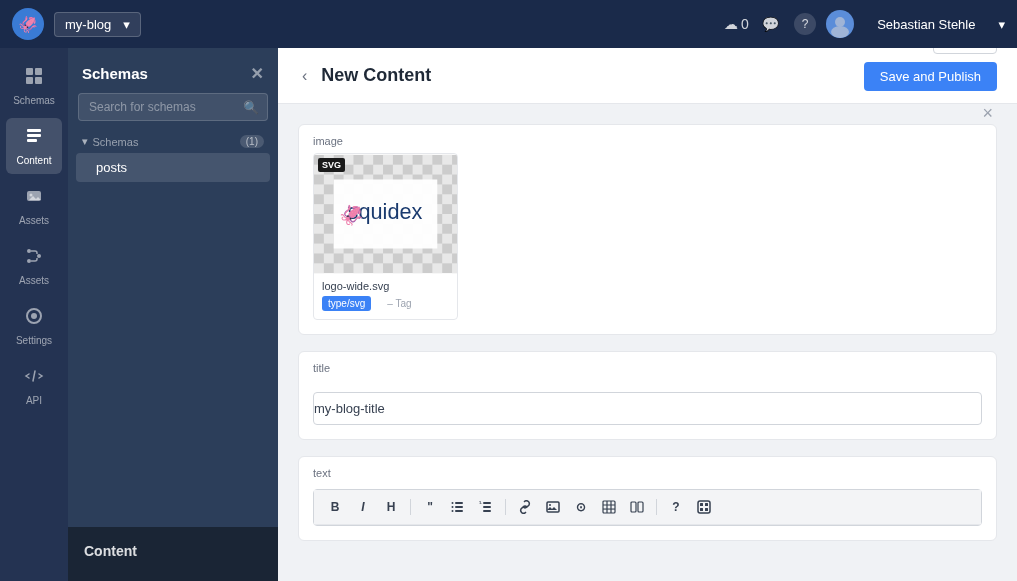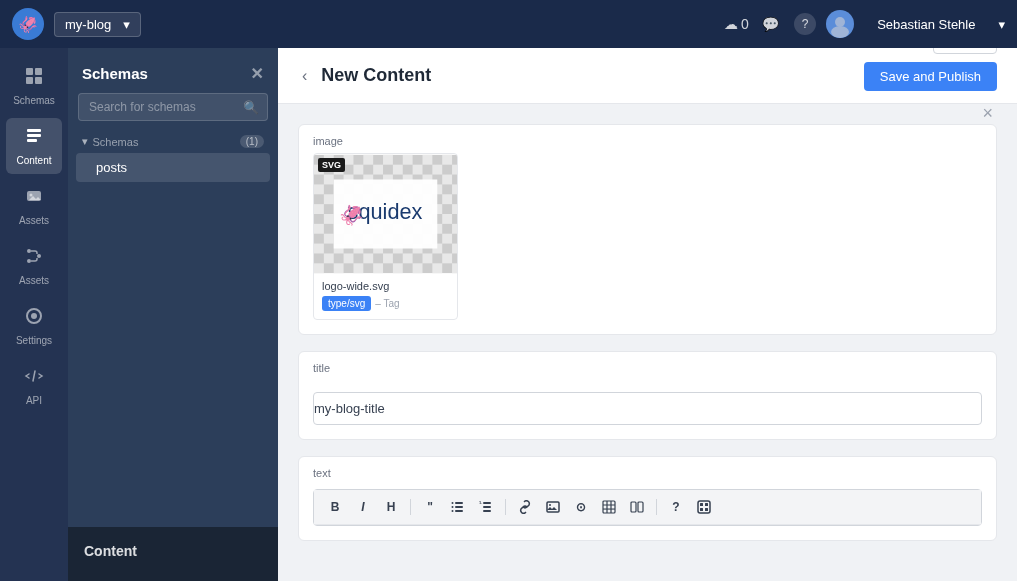--- a/index.html
+++ b/index.html
@@ -280,21 +280,21 @@
       position: relative;
       overflow: hidden;
     }
     .image-filename {
       padding: 6px 8px 2px;
       font-size: 11px;
       color: #374151;
     }
     .image-tags {
       padding: 2px 8px 8px;
-      display: flex; align-items: center; gap: 4px;
+      display: flex; align-items: center; gap: 16px;
     }
     .tag-badge {
       background: #3b82f6;
       color: white;
       font-size: 10px;
       padding: 2px 6px;
       border-radius: 3px;
     }
     .tag-placeholder { color: #9ca3af; font-size: 10px; }
 

